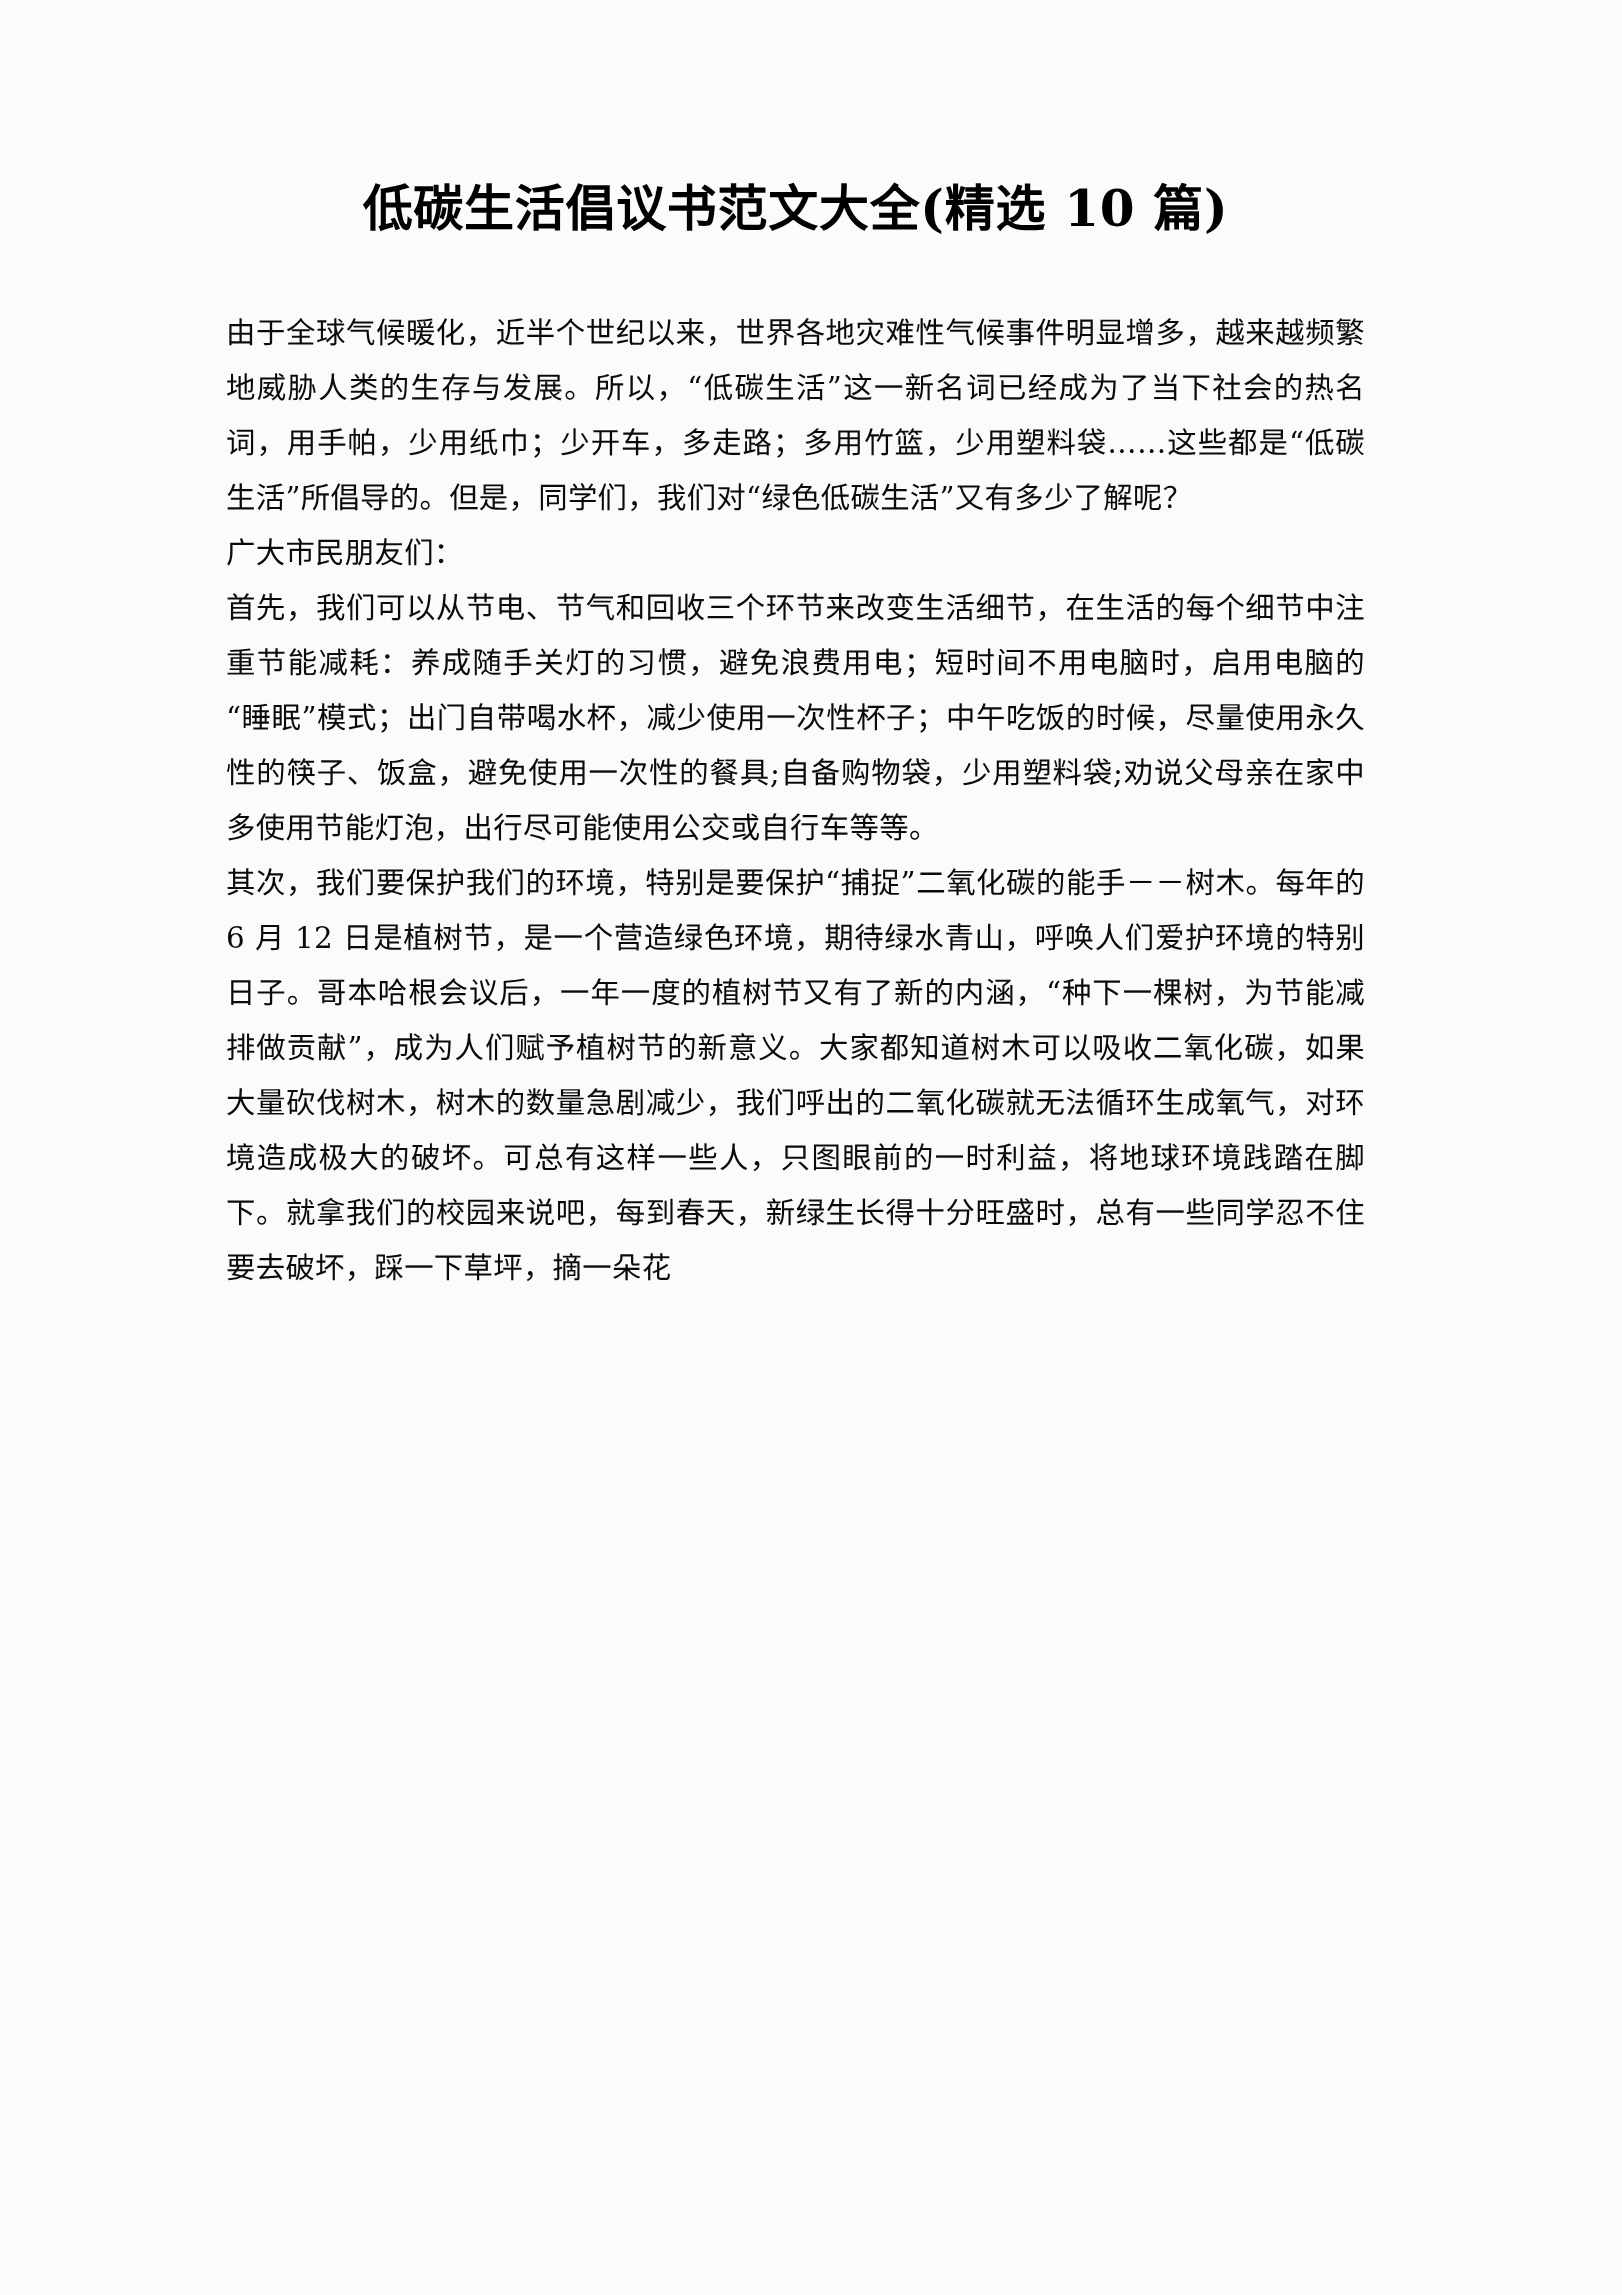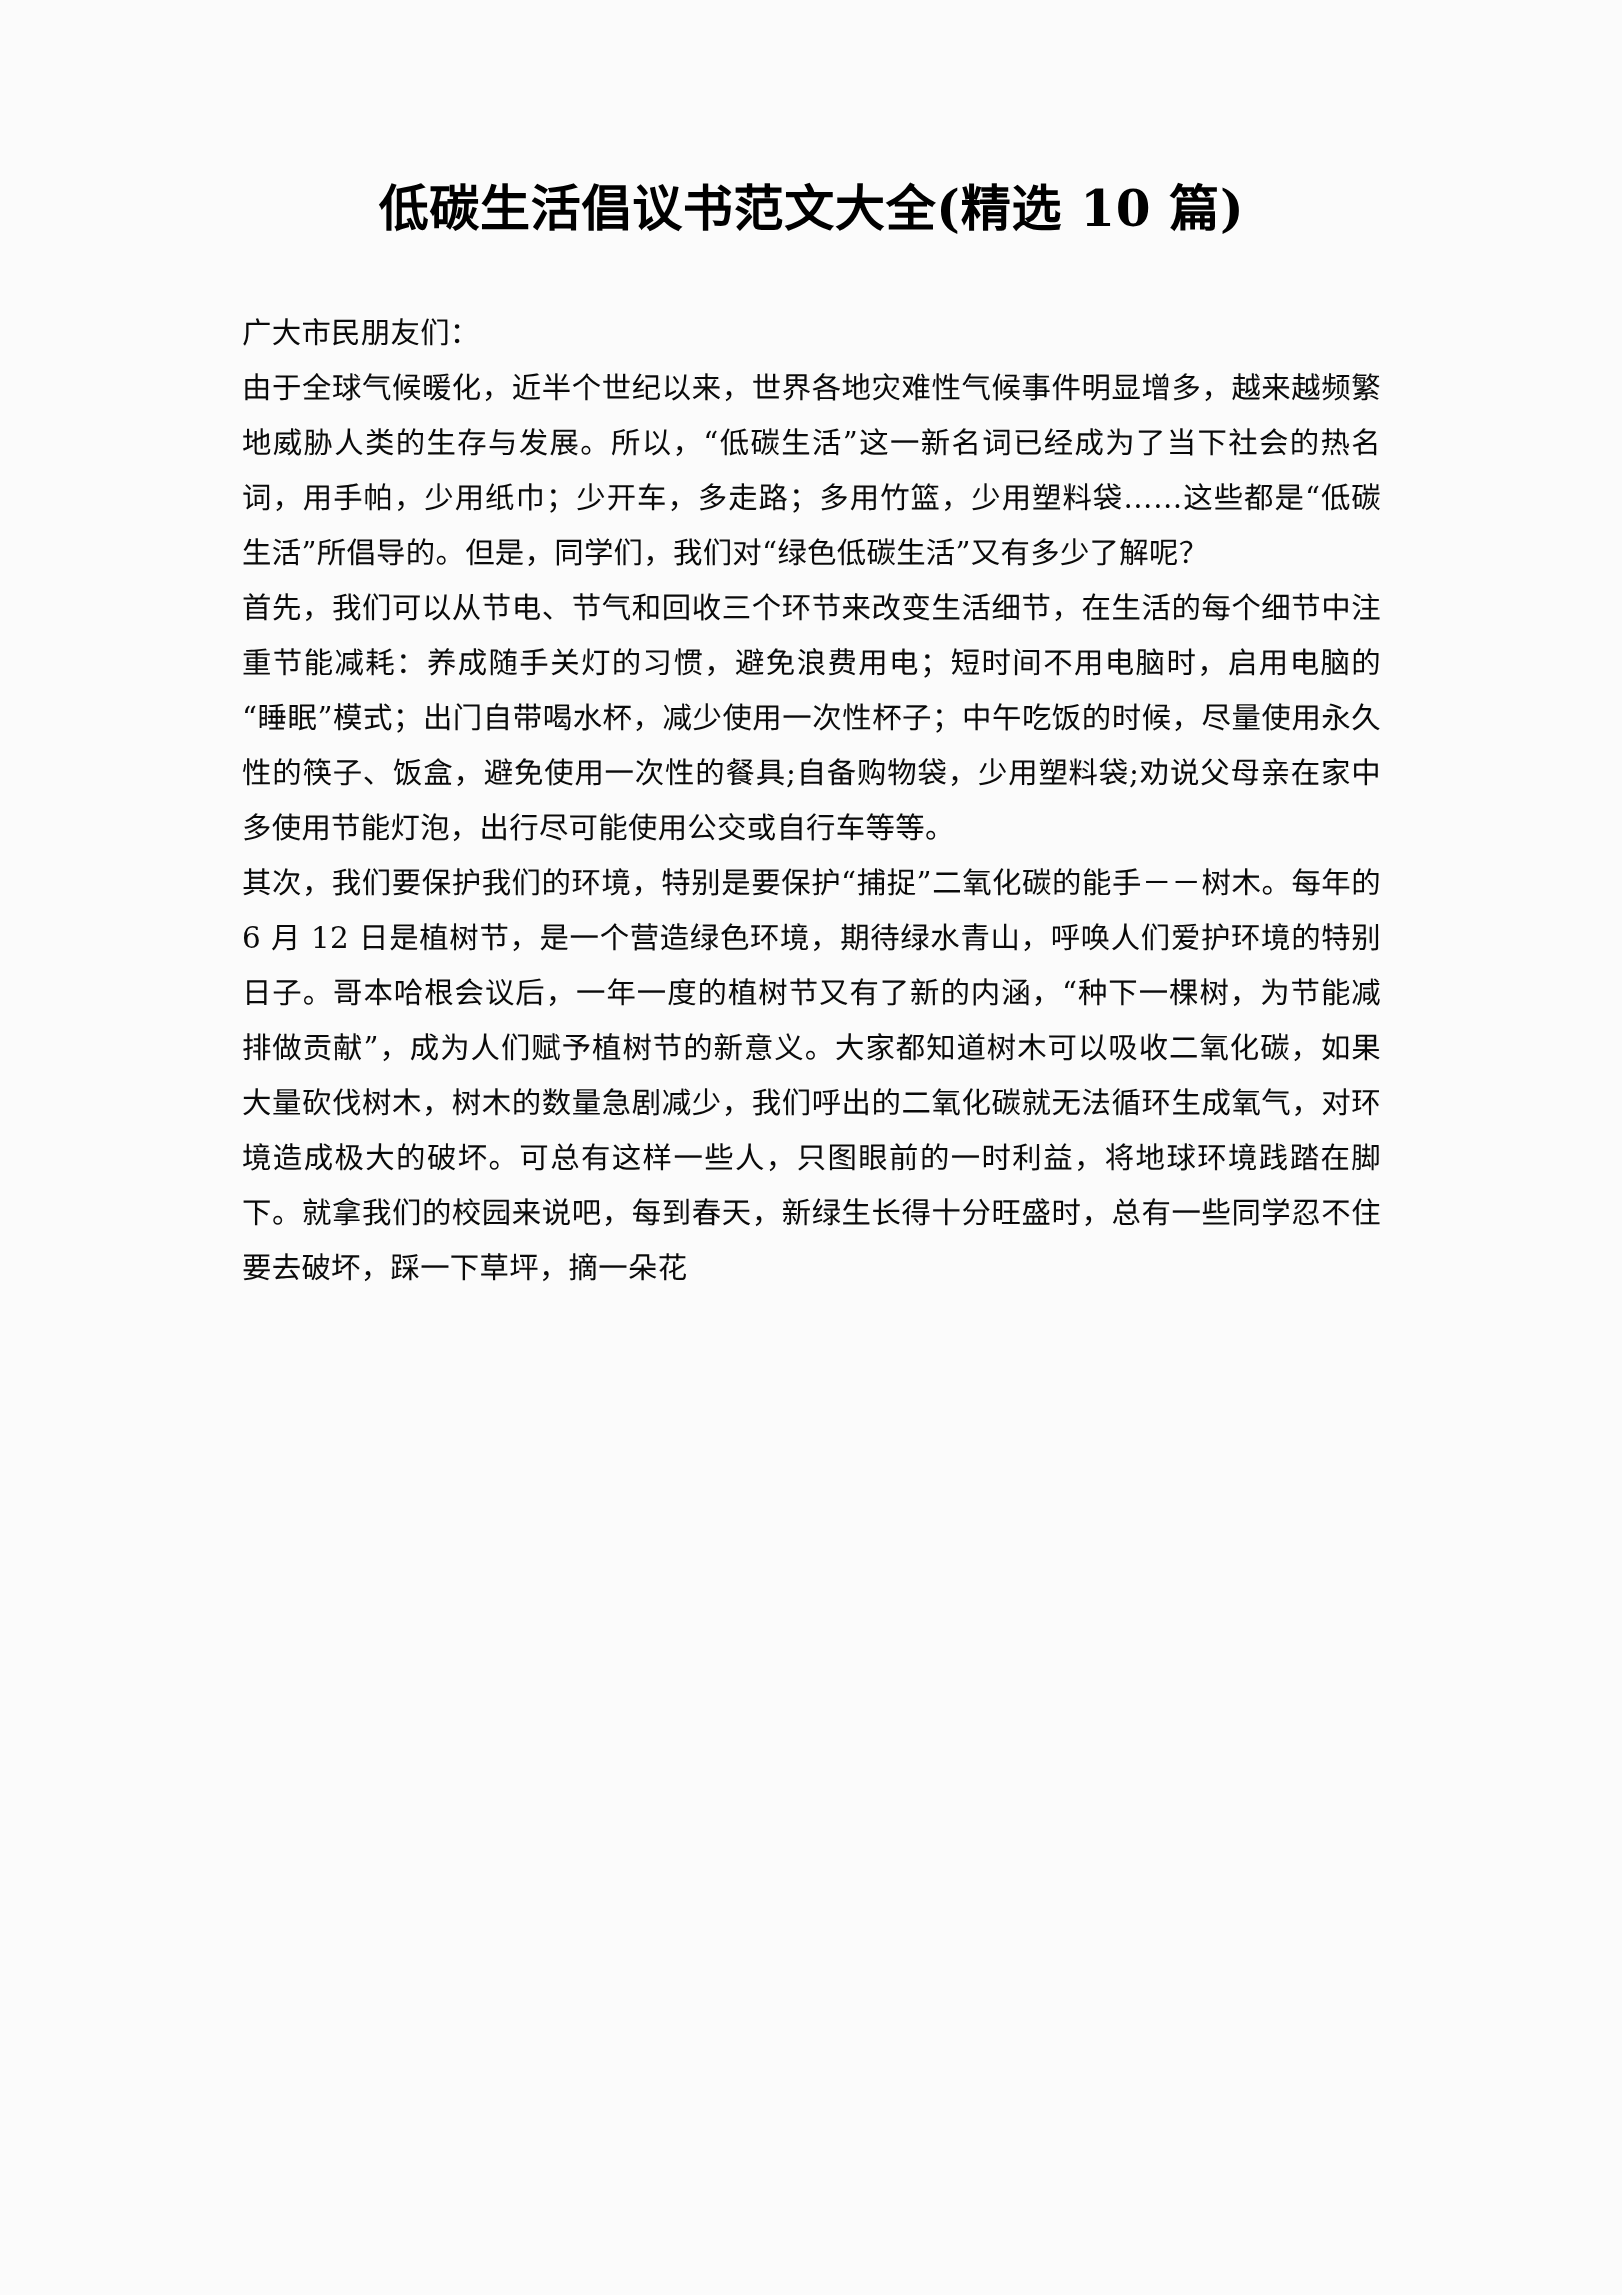--- a/index.html
+++ b/index.html
@@ -20,21 +20,21 @@
     position: relative;
     width: 1623px;
     height: 2295px;
     background: #fbfbfb;
     box-sizing: border-box;
     padding: 0;
   }
 
   .content-column {
     position: absolute;
-    left: 242px;
+    left: 226px;
     top: 0;
     width: 1139px;
   }
 
   .doc-title {
     margin: 0;
     padding: 0;
     text-align: center;
     font-size: 50px;
     line-height: 68px;
@@ -76,23 +76,23 @@
 <body>
 
 <div class="page">
 
   <div class="content-column">
 
     <h1 class="doc-title">低碳生活倡议书范文大全(精选 10 篇)</h1>
 
     <div class="body-block">
 
+      <p class="para">由于全球气候暖化，近半个世纪以来，世界各地灾难性气候事件明显增多，越来越频繁地威胁人类的生存与发展。所以，“低碳生活”这一新名词已经成为了当下社会的热名词，用手帕，少用纸巾；少开车，多走路；多用竹篮，少用塑料袋……这些都是“低碳生活”所倡导的。但是，同学们，我们对“绿色低碳生活”又有多少了解呢？</p>
+
       <p class="para salutation">广大市民朋友们：</p>
-
-      <p class="para">由于全球气候暖化，近半个世纪以来，世界各地灾难性气候事件明显增多，越来越频繁地威胁人类的生存与发展。所以，“低碳生活”这一新名词已经成为了当下社会的热名词，用手帕，少用纸巾；少开车，多走路；多用竹篮，少用塑料袋……这些都是“低碳生活”所倡导的。但是，同学们，我们对“绿色低碳生活”又有多少了解呢？</p>
 
 
       <p class="para">首先，我们可以从节电、节气和回收三个环节来改变生活细节，在生活的每个细节中注重节能减耗：养成随手关灯的习惯，避免浪费用电；短时间不用电脑时，启用电脑的“睡眠”模式；出门自带喝水杯，减少使用一次性杯子；中午吃饭的时候，尽量使用永久性的筷子、饭盒，避免使用一次性的餐具;自备购物袋，少用塑料袋;劝说父母亲在家中多使用节能灯泡，出行尽可能使用公交或自行车等等。</p>
 
       <p class="para">其次，我们要保护我们的环境，特别是要保护“捕捉”二氧化碳的能手－－树木。每年的 6 月 12 日是植树节，是一个营造绿色环境，期待绿水青山，呼唤人们爱护环境的特别日子。哥本哈根会议后，一年一度的植树节又有了新的内涵，“种下一棵树，为节能减排做贡献”，成为人们赋予植树节的新意义。大家都知道树木可以吸收二氧化碳，如果大量砍伐树木，树木的数量急剧减少，我们呼出的二氧化碳就无法循环生成氧气，对环境造成极大的破坏。可总有这样一些人，只图眼前的一时利益，将地球环境践踏在脚下。就拿我们的校园来说吧，每到春天，新绿生长得十分旺盛时，总有一些同学忍不住要去破坏，踩一下草坪，摘一朵花</p>
 
     </div>
 
   </div>
 

